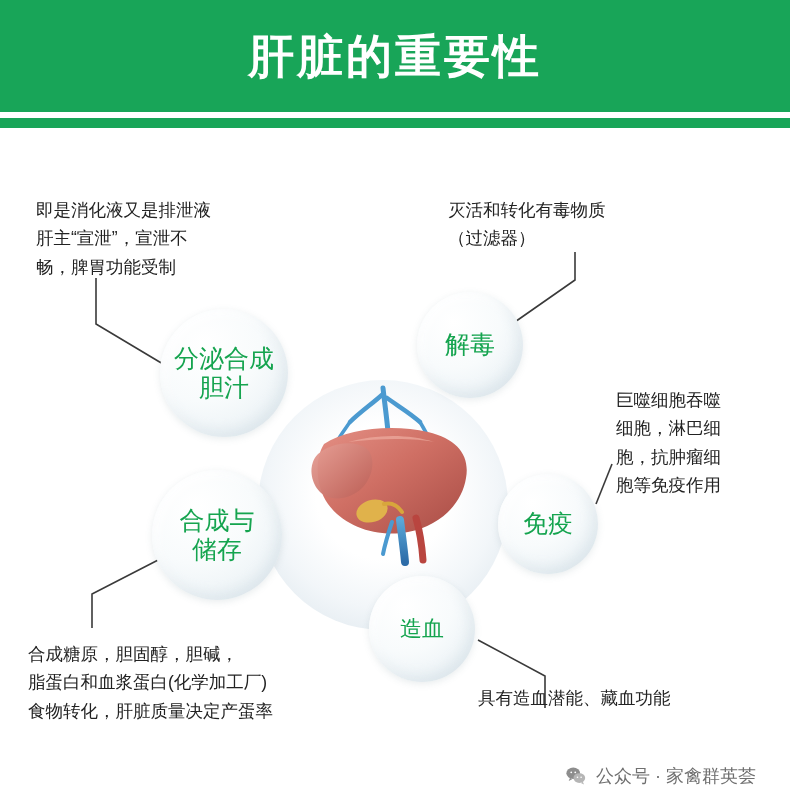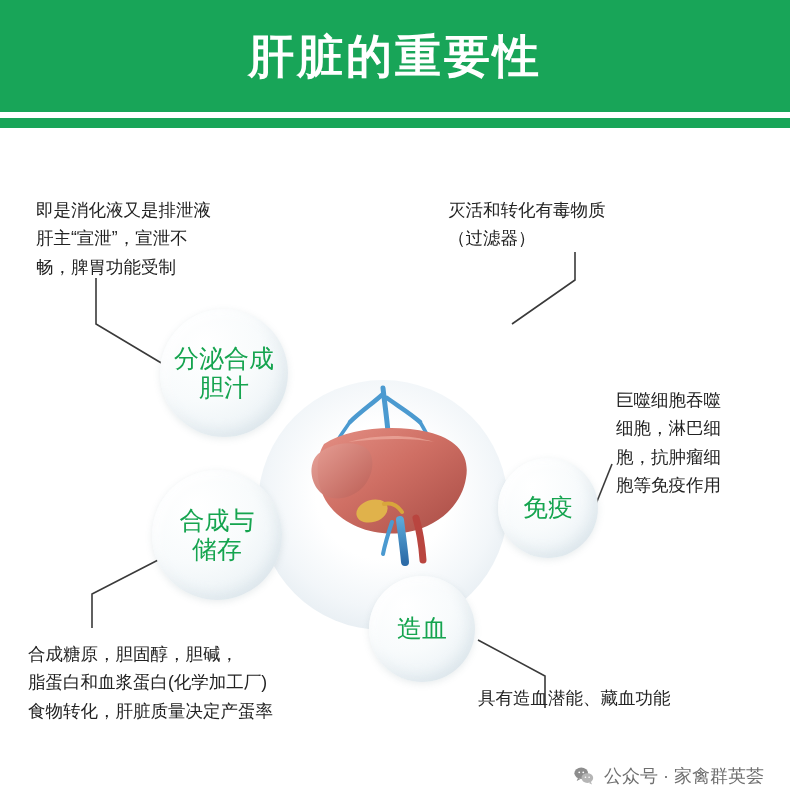--- a/index.html
+++ b/index.html
@@ -90,23 +90,23 @@
     display: flex;
     align-items: center;
     justify-content: center;
     text-align: center;
     color: #15a44f;
     font-weight: normal;
     line-height: 1.18;
   }
   .b-secrete { left: 160px; top: 181px; width: 128px; height: 128px; font-size: 25px; }
   .b-detox   { left: 417px; top: 164px; width: 106px; height: 106px; font-size: 25px; }
-  .b-immune  { left: 498px; top: 330px; width: 100px; height: 100px; font-size: 25px; }
+  .b-immune  { left: 498px; top: 346px; width: 100px; height: 100px; font-size: 25px; }
   .b-synth   { left: 152px; top: 342px; width: 130px; height: 130px; font-size: 25px; }
-  .b-blood   { left: 369px; top: 448px; width: 106px; height: 106px; font-size: 25px; justify-content: center; }
+  .b-blood   { left: 369px; top: 448px; width: 106px; height: 106px; font-size: 22px; justify-content: center; }
 
   
   .note {
     position: absolute;
     color: #222222;
     font-size: 17.5px;
     line-height: 1.62;
     white-space: pre-line;
   }
   .note-secrete { left: 36px;  top: 68px;  width: 270px; }
@@ -128,21 +128,21 @@
   
   .footer {
     position: absolute;
     left: 0;
     top: 752px;
     width: 790px;
     height: 48px;
     display: flex;
     align-items: center;
     justify-content: flex-end;
-    padding-right: 26px;
+    padding-right: 34px;
     box-sizing: border-box;
     color: #6f6f6f;
     font-size: 18px;
   }
   .footer-logo {
     width: 22px;
     height: 22px;
     margin-right: 9px;
     display: inline-block;
   }
@@ -206,20 +206,23 @@
 
       <path d="M112,140 C114,156 116,170 117,182" stroke="url(#vesselBlue)" stroke-width="8" fill="none" stroke-linecap="round"></path>
       <path d="M128,138 C132,152 134,166 135,180" stroke="#b9453f" stroke-width="7" fill="none" stroke-linecap="round"></path>
       <path d="M104,142 C100,154 97,164 95,174" stroke="#4b9ad0" stroke-width="4" fill="none" stroke-linecap="round"></path>
     </svg>
 
     <div class="bubble b-secrete">
       <span style="white-space:pre-line">分泌合成
 胆汁</span>
     </div>
+    <div class="bubble b-detox">
+      <span style="white-space:pre-line">解毒</span>
+    </div>
     <div class="bubble b-immune">
       <span style="white-space:pre-line">免疫</span>
     </div>
     <div class="bubble b-synth">
       <span style="white-space:pre-line">合成与
 储存</span>
     </div>
     <div class="bubble b-blood">
       <span style="white-space:pre-line">造血</span>
     </div>

